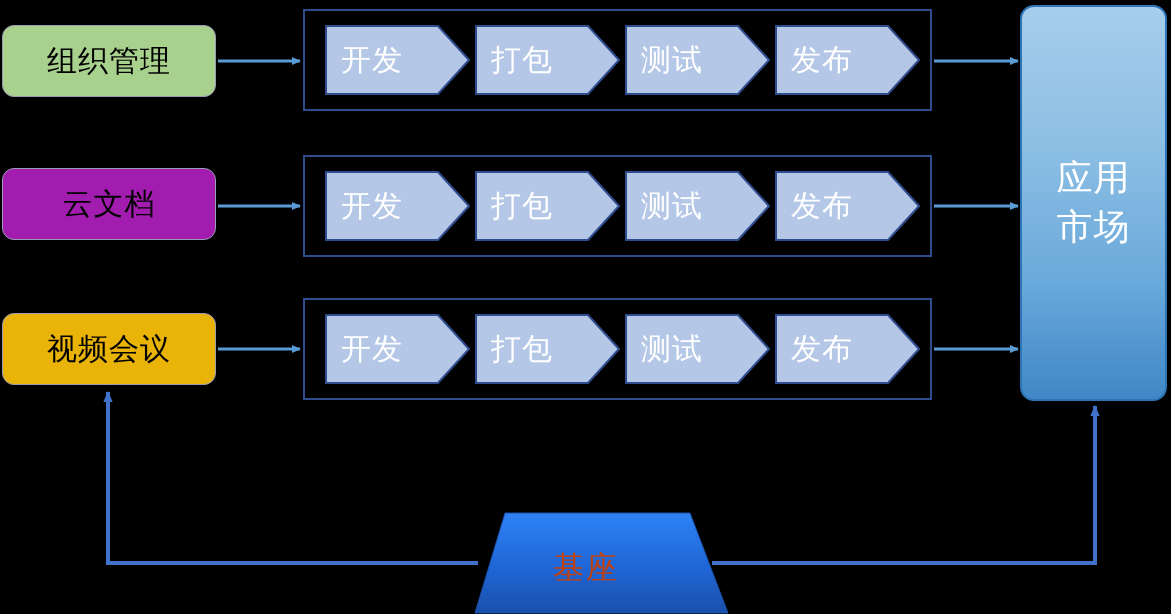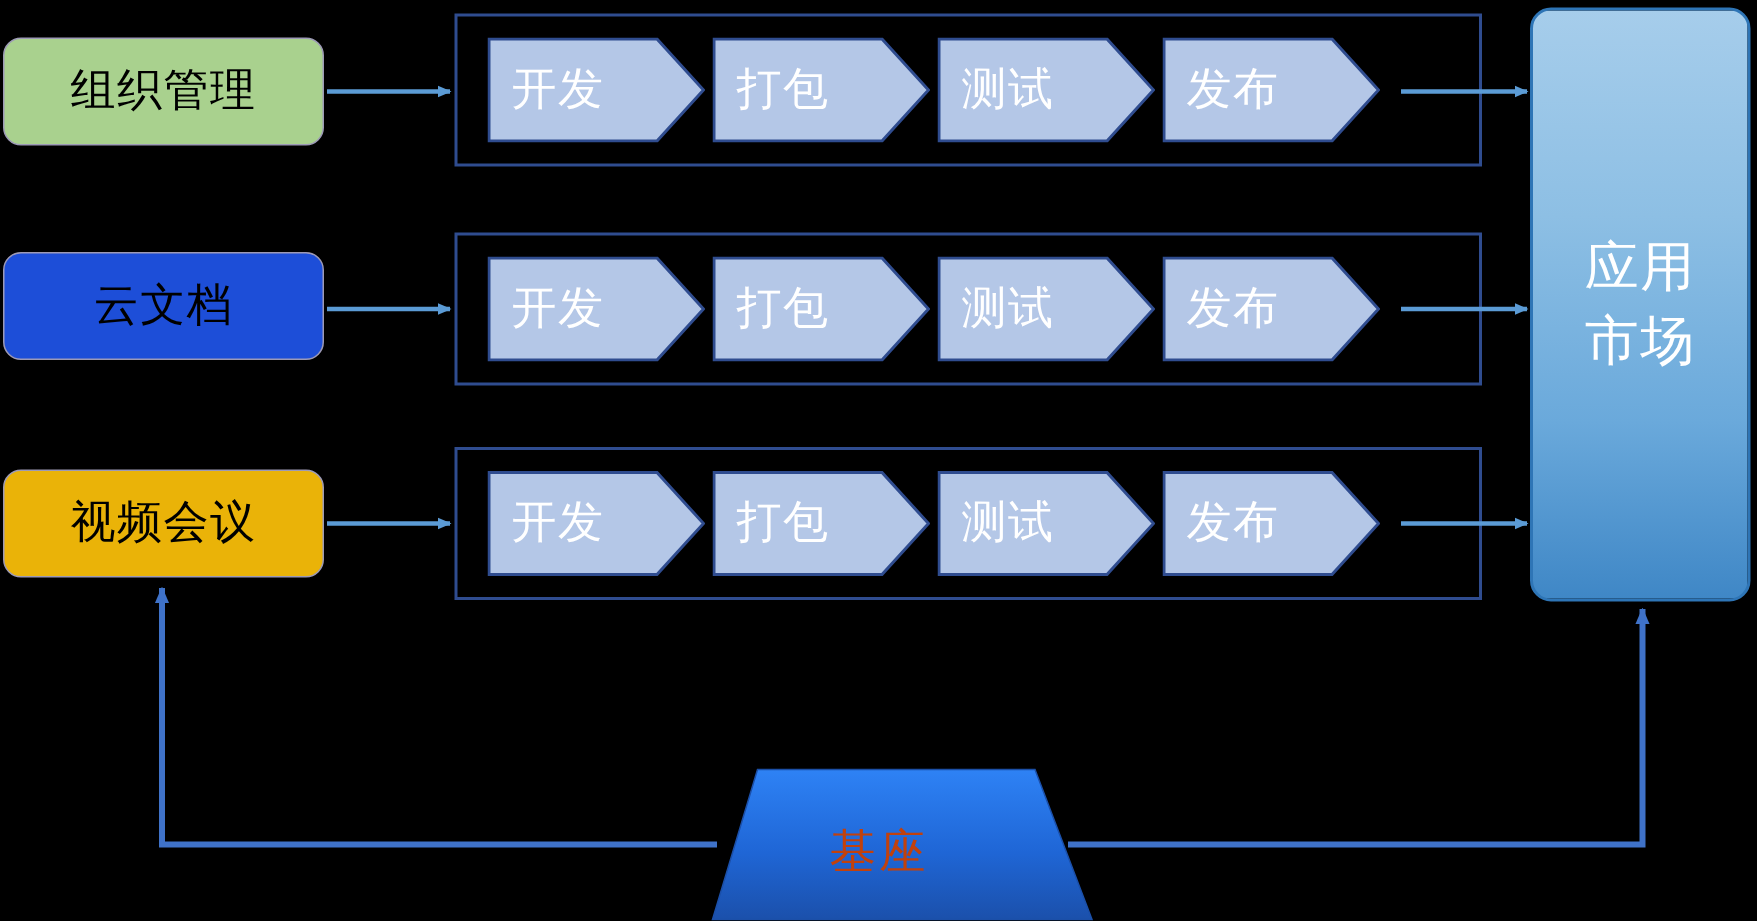--- a/index.html
+++ b/index.html
@@ -26,28 +26,28 @@
     box-sizing: border-box;
     display: flex;
     align-items: center;
     justify-content: center;
     color: #000000;
     font-size: 30px;
     letter-spacing: 1px;
     line-height: 1;
   }
   .service-box.green  { top: 25px;  background: #a9d18e; align-items: center; }
-  .service-box.blue   { top: 168px; background: #1d4ed8; }
+  .service-box.blue   { top: 168px; background: #a21caf; }
   .service-box.yellow { top: 313px; background: #eab308; }
 
   
   .pipeline-frame {
     position: absolute;
     left: 303px;
-    width: 685px;
+    width: 629px;
     height: 102px;
     border: 2px solid #2f4c8f;
     box-sizing: border-box;
     background: transparent;
   }
   .pipeline-frame.row1 { top: 9px;   }
   .pipeline-frame.row2 { top: 155px; }
   .pipeline-frame.row3 { top: 298px; }
 
   .stage-row {

